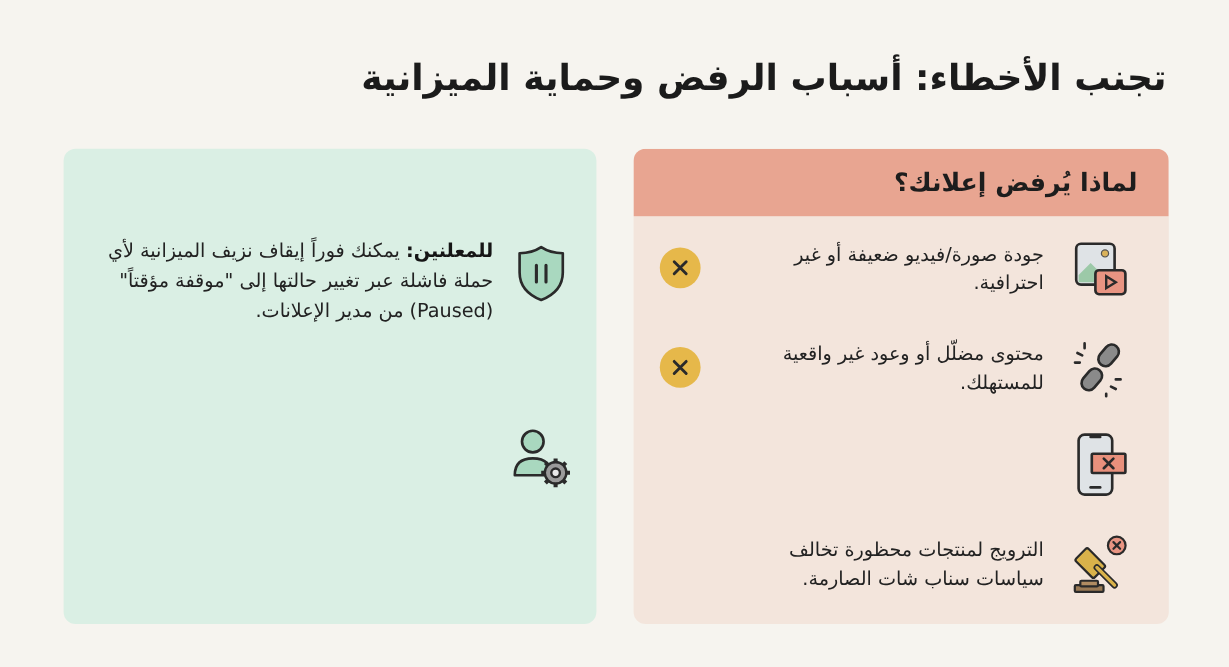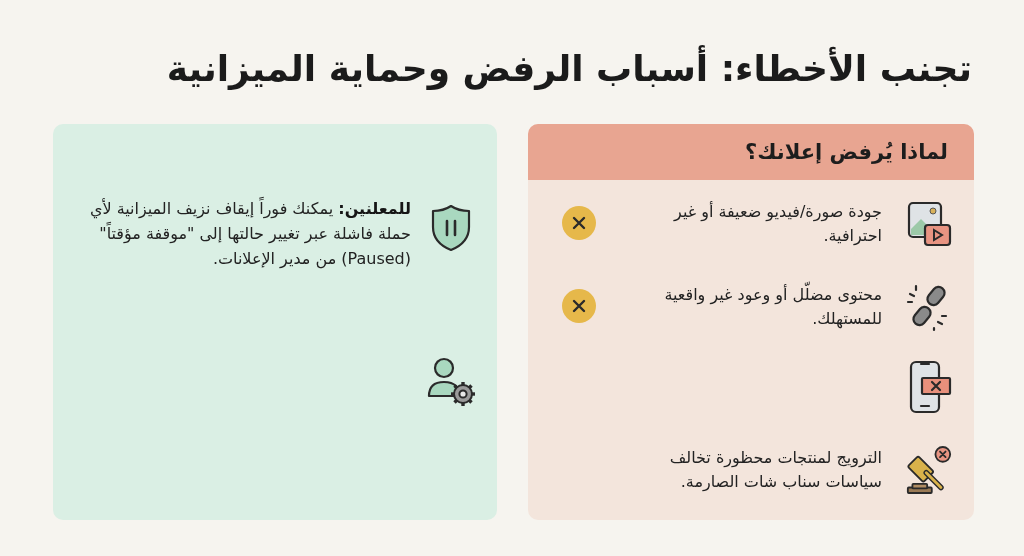--- a/index.html
+++ b/index.html
@@ -8,21 +8,21 @@
     background: #f6f4ef;
     font-family: "DejaVu Sans", "Liberation Sans", sans-serif;
     color: #1f1f1f;
     position: relative;
     overflow: hidden;
   }
   .page-title {
     position: absolute;
     top: 48px;
     right: 52px;
-    font-size: 36px;
+    font-size: 30px;
     font-weight: bold;
     color: #1b1b1b;
     letter-spacing: 0px;
     white-space: nowrap;
   }
   .panel {
     position: absolute;
     top: 124px;
     height: 396px;
     border-radius: 10px;
@@ -37,21 +37,21 @@
     padding-right: 26px;
     font-size: 21px;
     font-weight: bold;
     color: #1d1d1d;
   }
   .panel-right .panel-header { background: #e8a591; }
   .panel-left  .panel-header { background: #a9dbc3; }
 
   .reason {
     position: absolute;
-    right: 0;
+    right: 12px;
     width: 436px;
     height: 60px;
     margin-left: 23px;
   }
   .reason .r-icon {
     position: absolute;
     right: 22px;
     top: 0;
     width: 46px;
     height: 56px;

